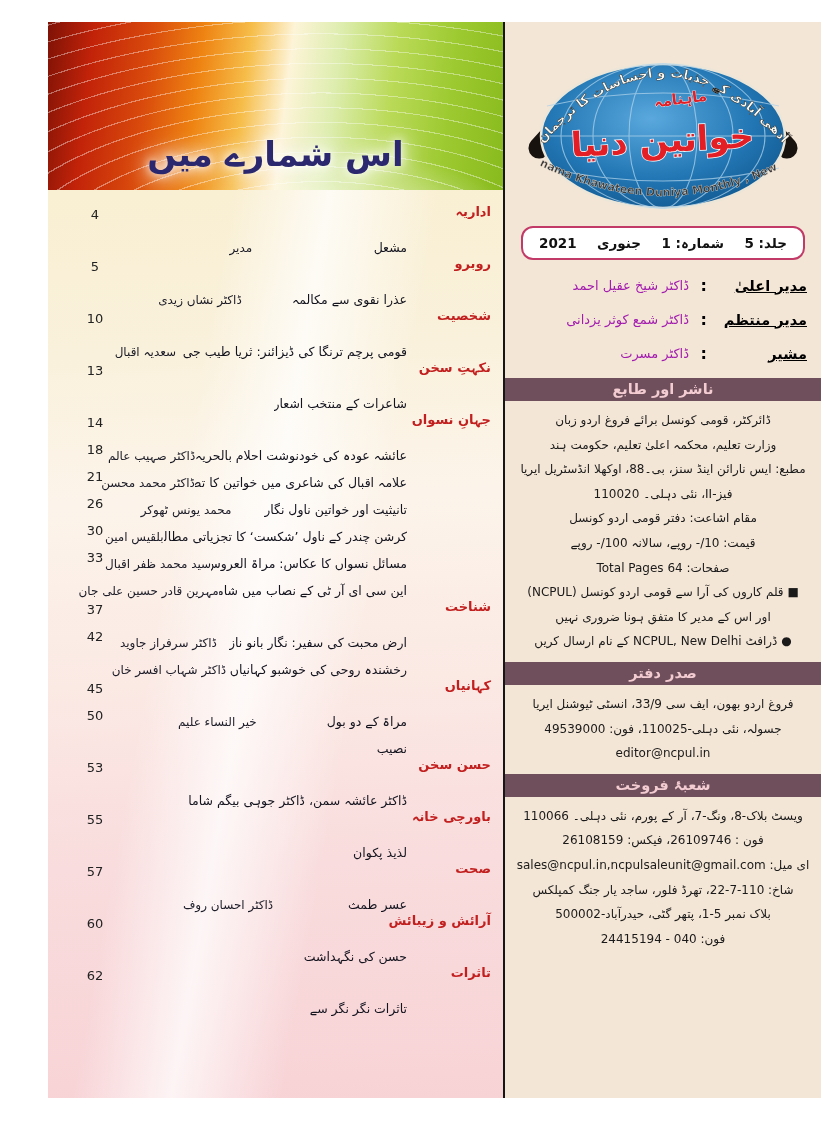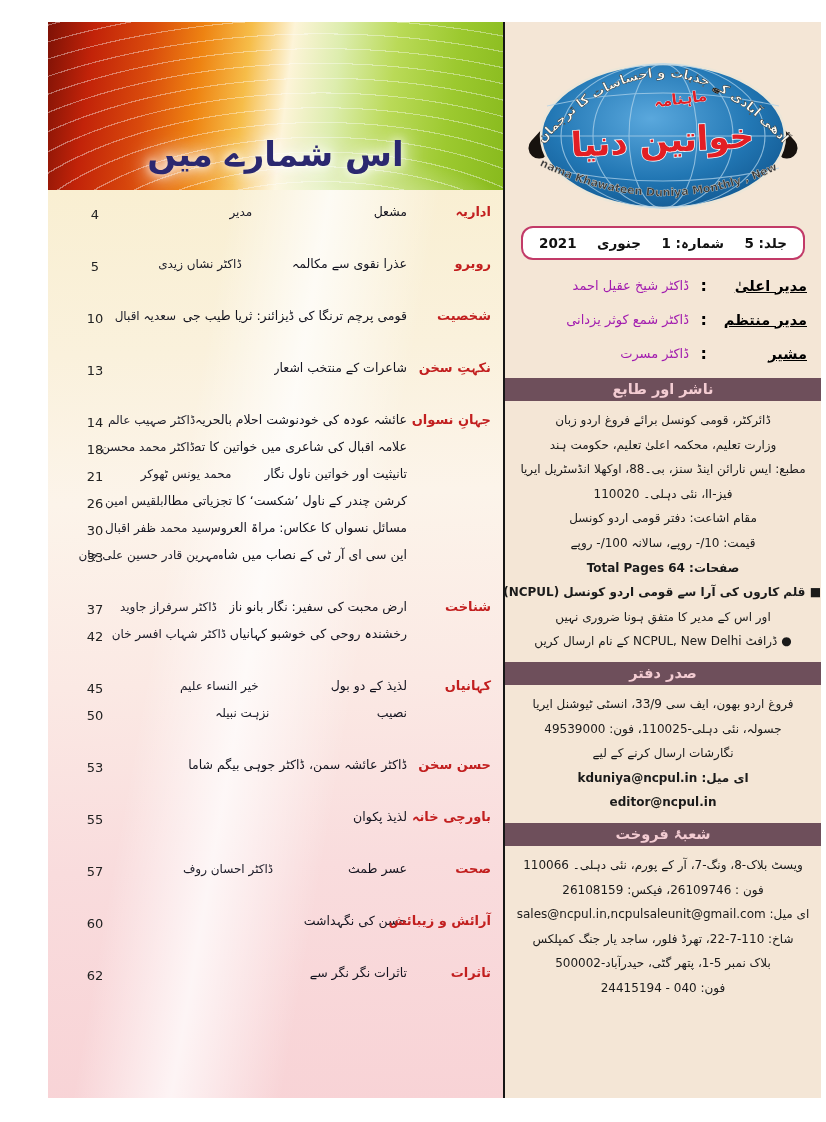--- a/index.html
+++ b/index.html
@@ -21,21 +21,21 @@
   .toc{flex:1;padding:14px 8px 0 12px;
     background:
       linear-gradient(100deg, rgba(255,255,255,0) 30%, rgba(255,255,255,.75) 46%, rgba(255,255,255,0) 64%),
       linear-gradient(178deg,#f9efd2 0%,#faf1dc 18%,#fcf4ea 34%,#fbe9e4 54%,#f9dcdd 74%,#f8d3d6 100%);}
   .trow{position:relative;display:flex;direction:rtl;align-items:baseline;
         height:27px;padding-right:88px;padding-left:48px;}
   .trow.sp{margin-top:25px;}
   .tcat{position:absolute;right:4px;top:0;width:86px;color:#c21f1f;font-weight:bold;
         font-size:13px;white-space:nowrap;text-align:right;}
   .ttitle{flex:0 1 auto;min-width:0;overflow:hidden;white-space:nowrap;
-          font-size:12.5px;color:#14141f;}
+          font-size:12.5px;color:#14141f;margin-top:36px;}
   .tauthor{flex:1 1 auto;min-width:8px;text-align:center;white-space:nowrap;
            font-size:12px;color:#1c1c28;}
   .tpage{position:absolute;left:14px;top:3px;width:42px;text-align:center;direction:ltr;
          font-size:13px;color:#222222;}
 
   
   .sidebar{width:316px;flex:0 0 316px;background:#f4e6d6;border-left:2px solid #161616;
            text-align:center;color:#1c1c1c;}
   .logo-wrap{padding-top:6px;}
   .issue-box{margin:6px 16px 0;background:#ffffff;border:2px solid #c23a68;border-radius:12px;
@@ -44,21 +44,21 @@
   .editors{margin:16px 14px 4px;direction:rtl;}
   .edrow{display:grid;grid-template-columns:100px 10px auto;align-items:center;
          margin-bottom:15px;text-align:right;}
   .erole{font-weight:bold;font-size:14.5px;color:#000000;text-decoration:underline;}
   .ecolon{font-weight:bold;color:#000000;}
   .ename{font-size:13px;padding-right:8px;color:#a21caf;}
   .bar{background:#6e4f5b;color:#f3ccd2;font-weight:bold;font-size:14.5px;
        padding:3px 0 4px;margin:8px 0 7px;}
   .slines{direction:rtl;}
   .sline{font-size:12px;line-height:2.05;white-space:nowrap;color:#1a1a1a;}
-  .sline.em{font-weight:bold;}
+  .sline.em{font-weight:normal;}
 </style>
 </head>
 <body>
 
 <div class="page">
   <div class="content">
 
     <div class="left-panel">
       <div class="banner">
         <div class="banner-title">اس شمارے میں</div>
@@ -131,28 +131,27 @@
             <span class="tpage">37</span>
           </div>
         <div class="trow">
             <span class="tcat"></span>
             <span class="ttitle">رخشندہ روحی کی خوشبو کہانیاں</span>
             <span class="tauthor">ڈاکٹر شہاب افسر خان</span>
             <span class="tpage">42</span>
           </div>
         <div class="trow sp">
             <span class="tcat">کہانیاں</span>
-            <span class="ttitle">لذیذ کے دو بول</span>
+            <span class="ttitle">مراۃ کے دو بول</span>
             <span class="tauthor">خیر النساء علیم</span>
             <span class="tpage">45</span>
           </div>
         <div class="trow">
             <span class="tcat"></span>
             <span class="ttitle">نصیب</span>
-            <span class="tauthor">نزہت نبیلہ</span>
             <span class="tpage">50</span>
           </div>
         <div class="trow sp">
             <span class="tcat">حسن سخن</span>
             <span class="ttitle">ڈاکٹر عائشہ سمن، ڈاکٹر جوہی بیگم شاما</span>
             <span class="tauthor"></span>
             <span class="tpage">53</span>
           </div>
         <div class="trow sp">
             <span class="tcat">باورچی خانہ</span>
@@ -251,22 +250,20 @@
         <div class="sline em">صفحات: Total Pages 64</div>
         <div class="sline em">■ قلم کاروں کی آرا سے قومی اردو کونسل (NCPUL)</div>
         <div class="sline">اور اس کے مدیر کا متفق ہونا ضروری نہیں</div>
         <div class="sline">● ڈرافٹ NCPUL, New Delhi کے نام ارسال کریں</div>
       </div>
 
       <div class="bar">صدر دفتر</div>
       <div class="slines">
         <div class="sline">فروغ اردو بھون، ایف سی 33/9، انسٹی ٹیوشنل ایریا</div>
         <div class="sline">جسولہ، نئی دہلی-110025، فون: 49539000</div>
-        <div class="sline">نگارشات ارسال کرنے کے لیے</div>
-        <div class="sline em">ای میل: kduniya@ncpul.in</div>
         <div class="sline em">editor@ncpul.in</div>
       </div>
 
       <div class="bar">شعبۂ فروخت</div>
       <div class="slines">
         <div class="sline">ویسٹ بلاک-8، ونگ-7، آر کے پورم، نئی دہلی۔ 110066</div>
         <div class="sline">فون : 26109746، فیکس: 26108159</div>
         <div class="sline">ای میل: sales@ncpul.in,ncpulsaleunit@gmail.com</div>
         <div class="sline">شاخ: 110-7-22، تھرڈ فلور، ساجد یار جنگ کمپلکس</div>
         <div class="sline">بلاک نمبر 5-1، پتھر گٹی، حیدرآباد-500002</div>

